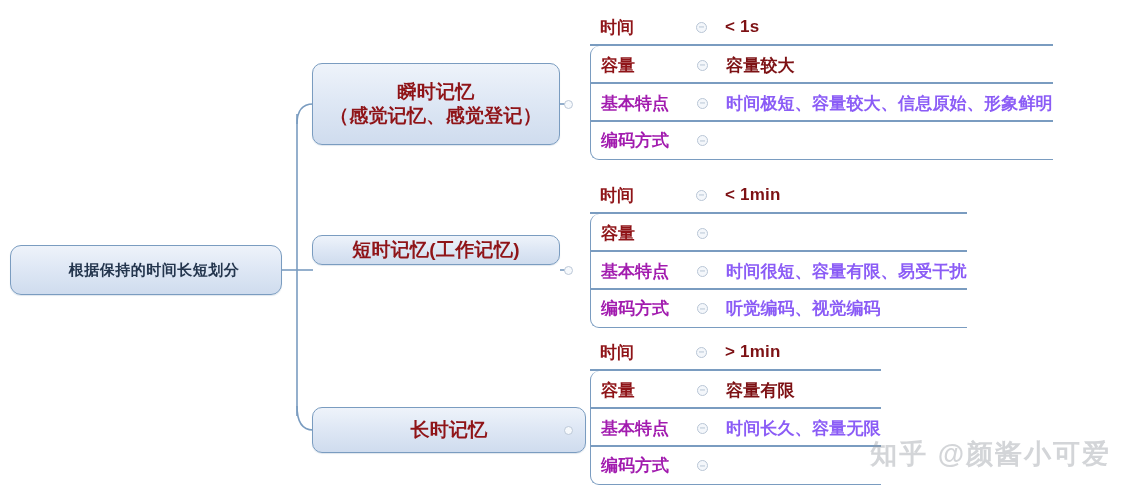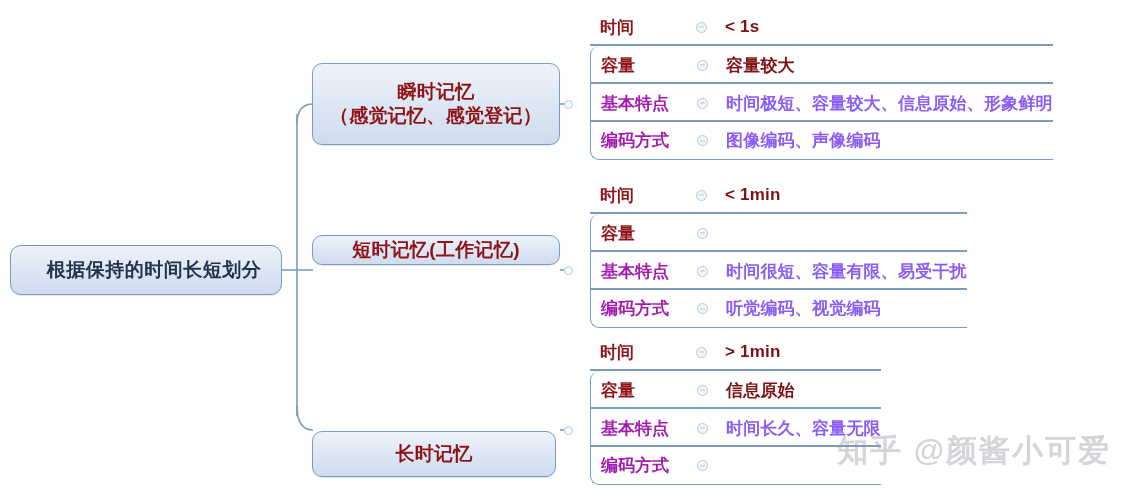--- a/index.html
+++ b/index.html
@@ -24,31 +24,31 @@
     text-align: center;
     box-shadow: 0 1px 1px rgba(110,140,175,.22);
   }
   .node-text { line-height: 1.28; white-space: pre-line; }
 
   #root-node {
     left: 10px; top: 245px; width: 272px; height: 50px;
     border-radius: 11px;
   }
   #root-node .node-text {
-    font-size: 19px; font-weight: 700; color: #23354d; letter-spacing: .5px; margin-left: 16px;
+    font-size: 15px; font-weight: 700; color: #23354d; letter-spacing: .5px; margin-left: 16px;
   }
 
   .branch-node { left: 312px; }
   .branch-node .node-text {
     font-size: 19px; font-weight: 700; color: #8f1418;
     letter-spacing: .3px;
   }
   #branch-node-0 { top: 63px;  width: 248px; height: 82px; }
   #branch-node-1 { top: 235px; width: 248px; height: 30px; }
-  #branch-node-2 { top: 431px; width: 244px; height: 46px; }
+  #branch-node-2 { top: 407px; width: 274px; height: 46px; }
 
   
   .group { position: absolute; left: 590px; }
   #group-0 { top: 8px; }
   #group-1 { top: 176px; }
   #group-2 { top: 333px; }
 
   .row {
     position: relative;
     display: flex; align-items: center;
@@ -106,21 +106,21 @@
   .group-nub {
     position: absolute;
     width: 9px; height: 9px; border-radius: 50%;
     border: 1.2px solid #bcc8d8; background: #f6f9fc;
   }
 
   
   #watermark {
     position: absolute;
     right: 14px; bottom: 28px;
-    font-size: 31px; font-weight: 700;
+    font-size: 27px; font-weight: 700;
     color: rgba(150,155,162,.42);
     letter-spacing: 2px;
     user-select: none;
     white-space: nowrap;
   }
 </style>
 </head>
 <body>
 
 <div id="stage">
@@ -178,21 +178,20 @@
     </div>
     <div class="row bracket">
       <span class="row-label dark">基本特点</span>
       <span class="dot"></span>
       <span class="row-value dark">时间极短、容量较大、信息原始、形象鲜明</span>
       <span class="underline"></span>
     </div>
     <div class="row bracket bracket-bottom">
       <span class="row-label dark">编码方式</span>
       <span class="dot"></span>
-      <span class="row-value dark">图像编码、声像编码</span>
 
     </div>
   </div>
 
   <div class="group" id="group-1">
     <div class="row">
       <span class="row-label red">时间</span>
       <span class="dot"></span>
       <span class="row-value red">&lt; 1min</span>
       <span class="underline"></span>
@@ -219,21 +218,21 @@
   <div class="group" id="group-2">
     <div class="row">
       <span class="row-label red">时间</span>
       <span class="dot"></span>
       <span class="row-value red">&gt; 1min</span>
       <span class="underline"></span>
     </div>
     <div class="row bracket bracket-top">
       <span class="row-label red">容量</span>
       <span class="dot"></span>
-      <span class="row-value red">信息原始</span>
+      <span class="row-value red">容量有限</span>
       <span class="underline"></span>
     </div>
     <div class="row bracket">
       <span class="row-label dark">基本特点</span>
       <span class="dot"></span>
       <span class="row-value dark">时间长久、容量无限</span>
       <span class="underline"></span>
     </div>
     <div class="row bracket bracket-bottom">
       <span class="row-label dark">编码方式</span>

